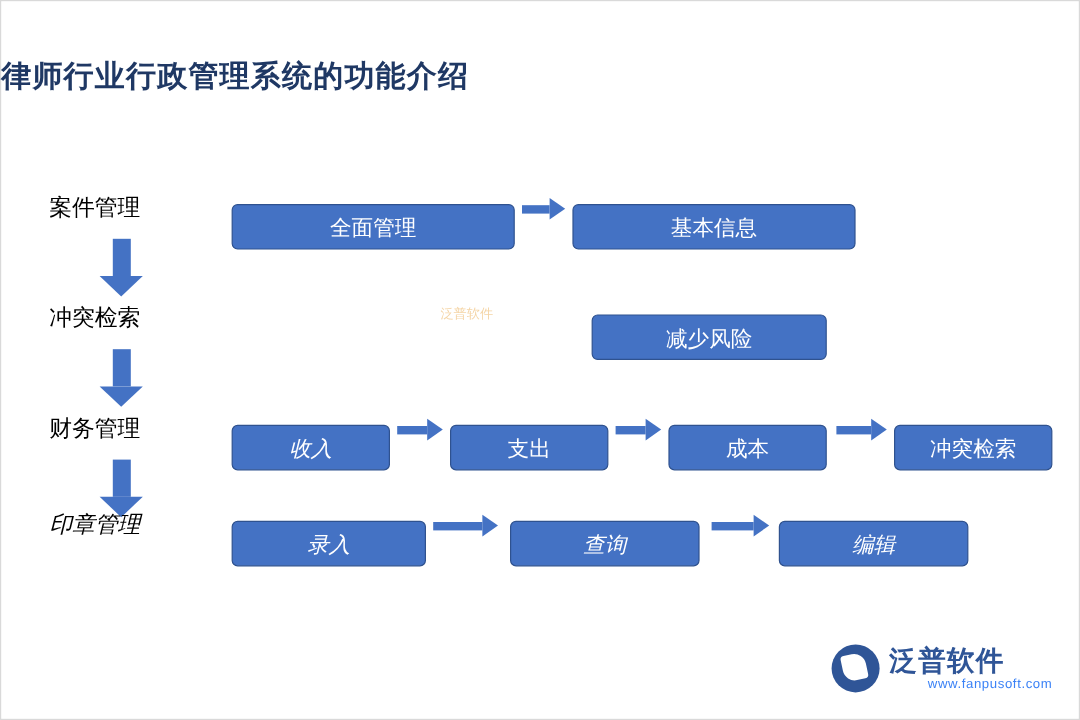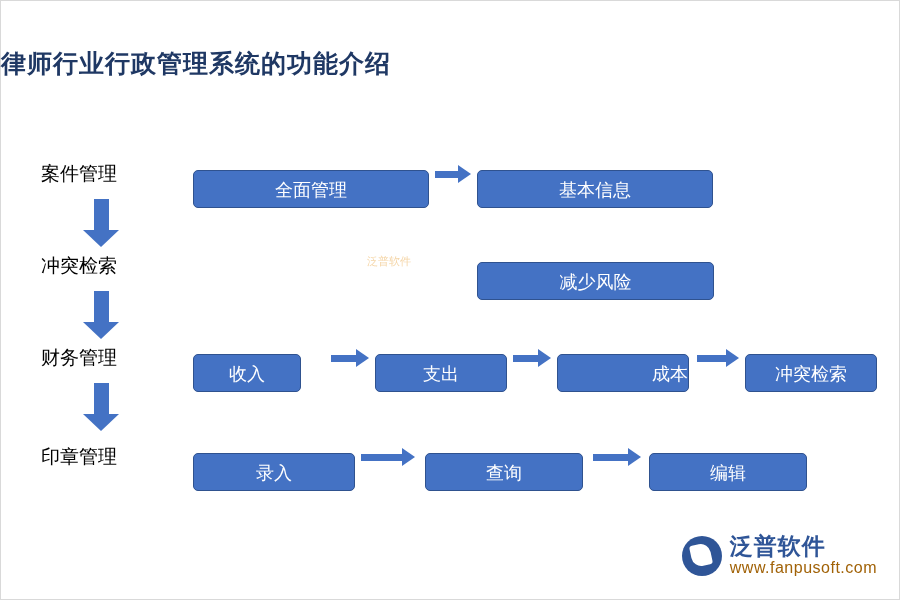--- a/index.html
+++ b/index.html
@@ -158,23 +158,24 @@
     flex-direction: column;
     line-height: 1.1;
   }
   .logo-name {
     font-size: 23px;
     font-weight: bold;
     color: #2f5597;
     letter-spacing: 1px;
   }
   .logo-url {
-    font-size: 16px;
-    color: #a16207;
+    font-size: 11px;
+    color: #3b82f6;
     letter-spacing: 0.5px;
+    margin-left: 32px;
   }
 </style>
 </head>
 <body>
 
 <div class="page">
 
   <div class="title">律师行业行政管理系统的功能介绍</div>
 
   <div class="diagram">
@@ -189,54 +190,54 @@
       <div class="node" style="left:476px; width:236px;">基本信息</div>
     </div>
 
     <div class="v-arrow" style="top:78px; height:48px;">
       <div class="shaft"></div>
       <div class="head"></div>
     </div>
 
     <div class="row" style="top:122px;">
       <div class="row-label">冲突检索</div>
-      <div class="node" style="left:476px; width:237px;">减少风险</div>
+      <div class="node" style="left:492px; width:196px;">减少风险</div>
     </div>
 
     <div class="v-arrow" style="top:170px; height:48px;">
       <div class="shaft"></div>
       <div class="head"></div>
     </div>
 
     <div class="row" style="top:214px;">
       <div class="row-label">财务管理</div>
-      <div class="node" style="left:192px; width:108px;">收入</div>
+      <div class="node" style="left:192px; width:132px;font-style:italic;">收入</div>
       <div class="h-arrow" style="left:330px; width:38px;">
         <div class="shaft"></div>
         <div class="head"></div>
       </div>
       <div class="node" style="left:374px; width:132px;">支出</div>
       <div class="h-arrow" style="left:512px; width:38px;">
         <div class="shaft"></div>
         <div class="head"></div>
       </div>
-      <div class="node" style="left:556px; width:132px;text-align:right;">成本</div>
+      <div class="node" style="left:556px; width:132px;">成本</div>
       <div class="h-arrow" style="left:696px; width:42px;">
         <div class="shaft"></div>
         <div class="head"></div>
       </div>
       <div class="node" style="left:744px; width:132px;">冲突检索</div>
     </div>
 
     <div class="v-arrow" style="top:262px; height:48px;">
       <div class="shaft"></div>
       <div class="head"></div>
     </div>
 
-    <div class="row" style="top:313px;">
+    <div class="row" style="top:294px;font-style:italic;">
       <div class="row-label">印章管理</div>
       <div class="node" style="left:192px; width:162px;">录入</div>
       <div class="h-arrow" style="left:360px; width:54px;">
         <div class="shaft"></div>
         <div class="head"></div>
       </div>
       <div class="node" style="left:424px; width:158px;">查询</div>
       <div class="h-arrow" style="left:592px; width:48px;">
         <div class="shaft"></div>
         <div class="head"></div>

